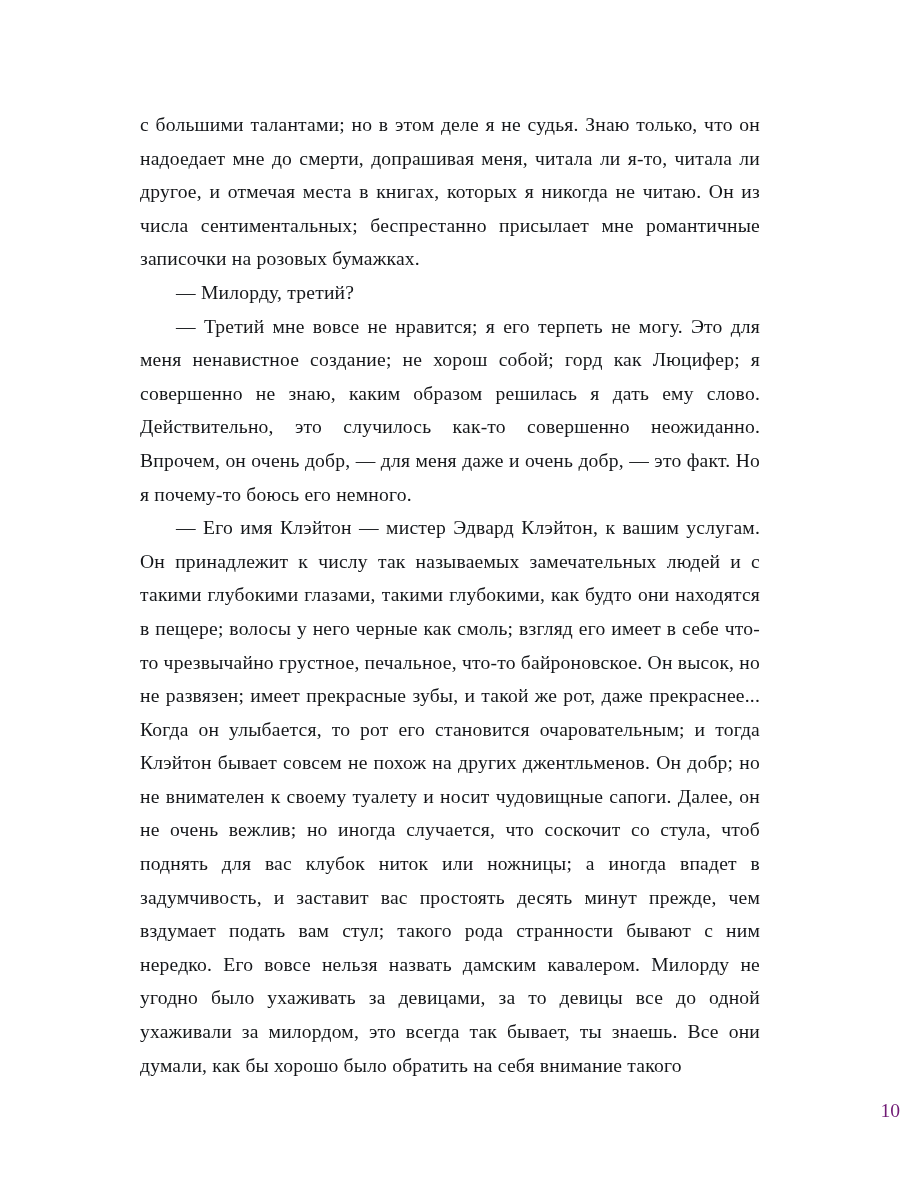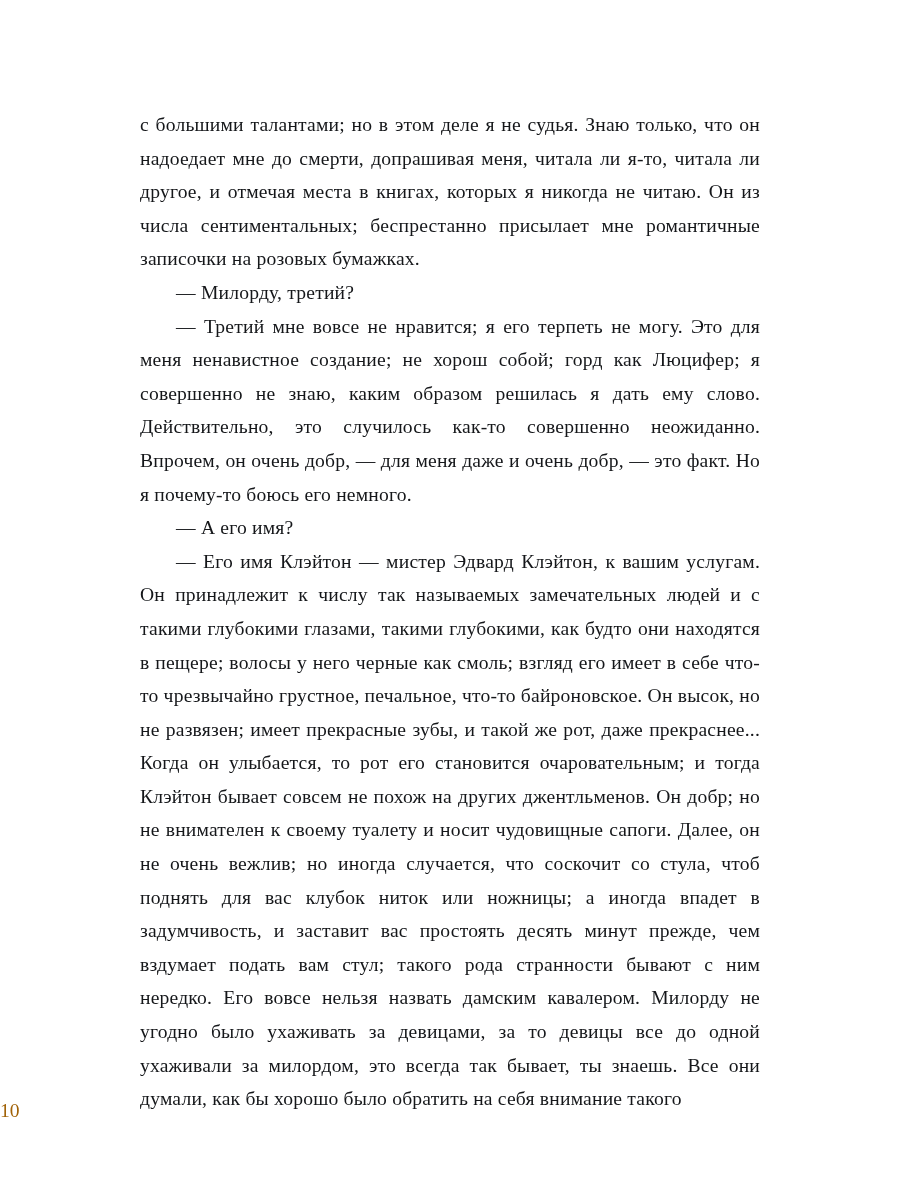--- a/index.html
+++ b/index.html
@@ -35,31 +35,30 @@
     text-indent: 0;
   }
   .para.indented {
     text-indent: 36px;
   }
   .page-number {
     position: absolute;
     left: 0;
     right: 0;
     top: 1100px;
-    text-align: left;
+    text-align: right;
     font-size: 19.6px;
-    color: #a16207;
+    color: #701a75;
     font-family: "Liberation Serif", serif;
   }
 </style>
 </head>
 <body>
 
 <div class="page">
   <div class="text-block">
     <p class="para">с большими талантами; но в этом деле я не судья. Знаю только, что он надоедает мне до смерти, допрашивая меня, читала ли я-то, читала ли другое, и отмечая места в книгах, которых я никогда не читаю. Он из числа сентиментальных; беспрестанно присылает мне романтичные записочки на розовых бумажках.</p>
     <p class="para indented">— Милорду, третий?</p>
     <p class="para indented">— Третий мне вовсе не нравится; я его терпеть не могу. Это для меня ненавистное создание; не хорош собой; горд как Люцифер; я совершенно не знаю, каким образом решилась я дать ему слово. Действительно, это случилось как-то совершенно неожиданно. Впрочем, он очень добр, — для меня даже и очень добр, — это факт. Но я почему-то боюсь его немного.</p>
-    <p class="para indented">— А его имя?</p>
     <p class="para indented">— Его имя Клэйтон — мистер Эдвард Клэйтон, к вашим услугам. Он принадлежит к числу так называемых замечательных людей и с такими глубокими глазами, такими глубокими, как будто они находятся в пещере; волосы у него черные как смоль; взгляд его имеет в себе что-то чрезвычайно грустное, печальное, что-то байроновское. Он высок, но не развязен; имеет прекрасные зубы, и такой же рот, даже прекраснее... Когда он улыбается, то рот его становится очаровательным; и тогда Клэйтон бывает совсем не похож на других джентльменов. Он добр; но не внимателен к своему туалету и носит чудовищные сапоги. Далее, он не очень вежлив; но иногда случается, что соскочит со стула, чтоб поднять для вас клубок ниток или ножницы; а иногда впадет в задумчивость, и заставит вас простоять десять минут прежде, чем вздумает подать вам стул; такого рода странности бывают с ним нередко. Его вовсе нельзя назвать дамским кавалером. Милорду не угодно было ухаживать за девицами, за то девицы все до одной ухаживали за милордом, это всегда так бывает, ты знаешь. Все они думали, как бы хорошо было обратить на себя внимание такого</p>
   </div>
   <div class="page-number">10</div>
 </div>
 
 </body></html>

